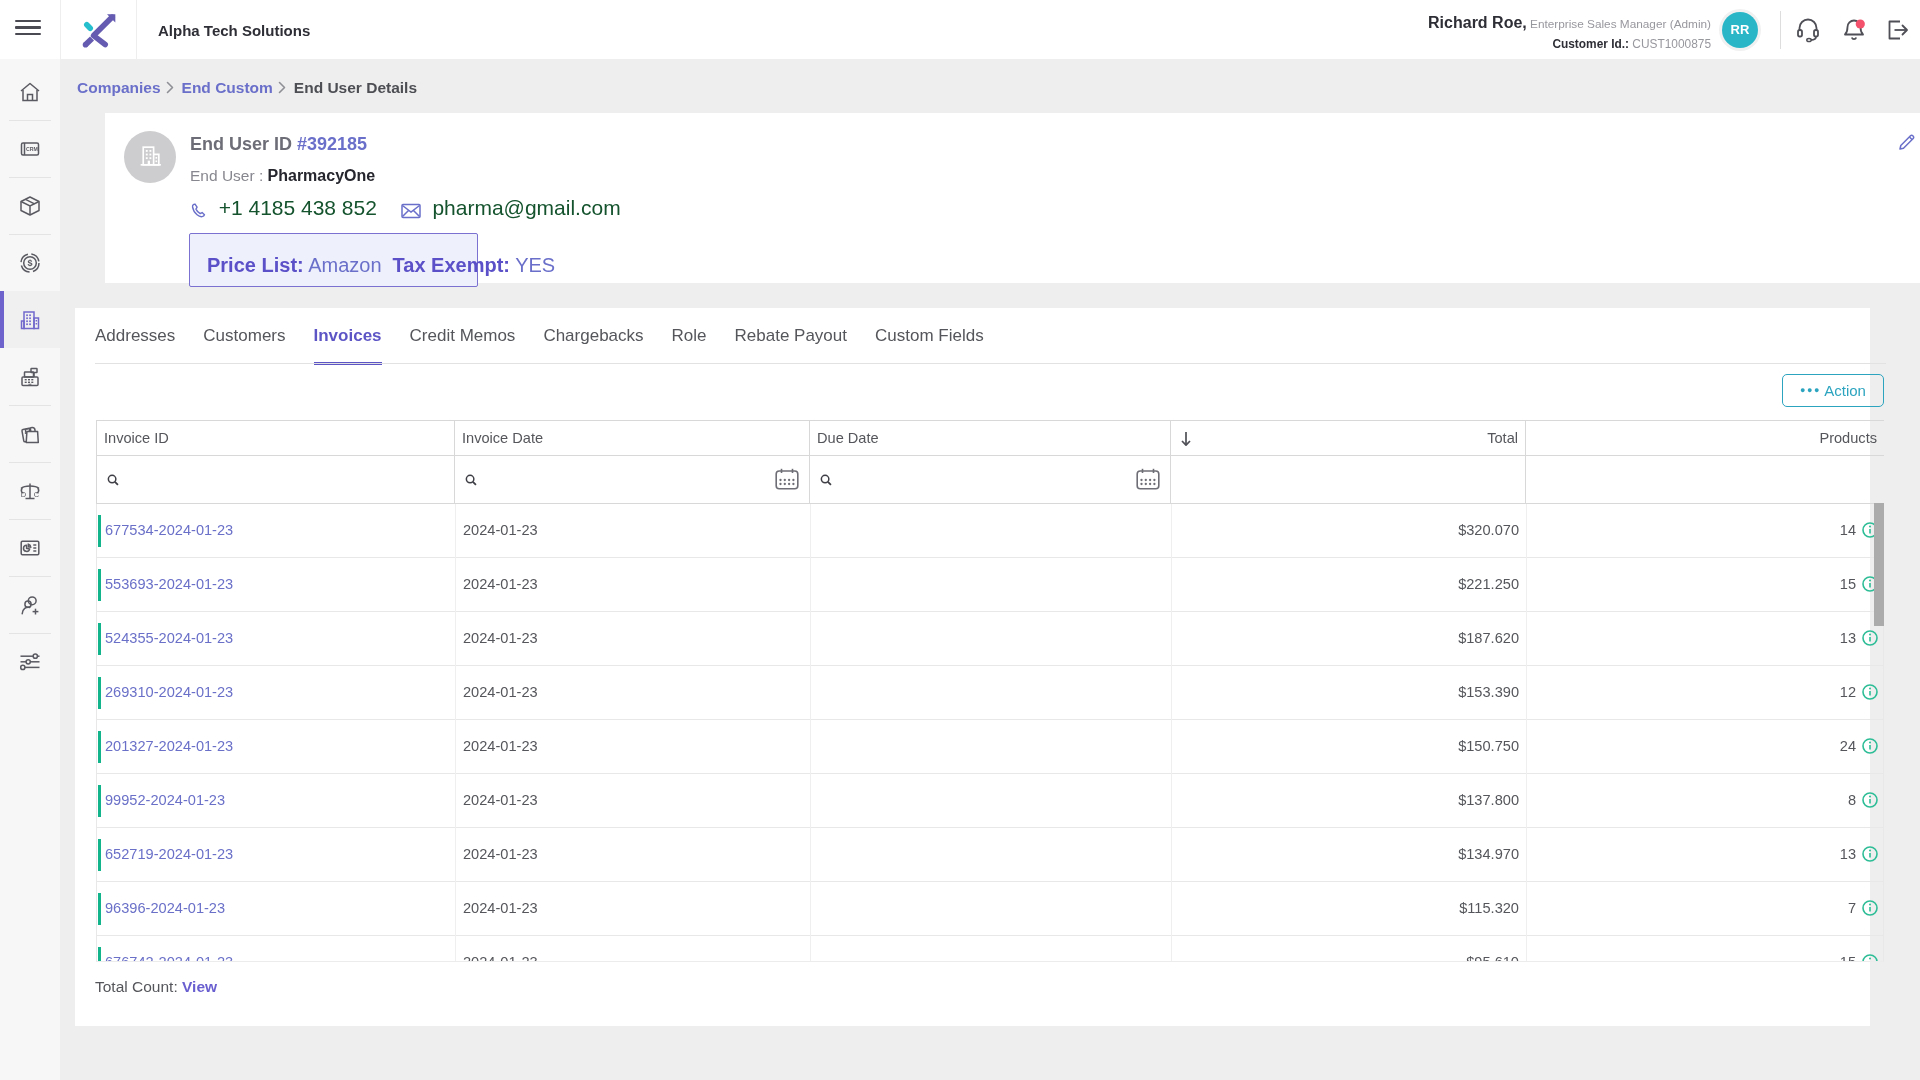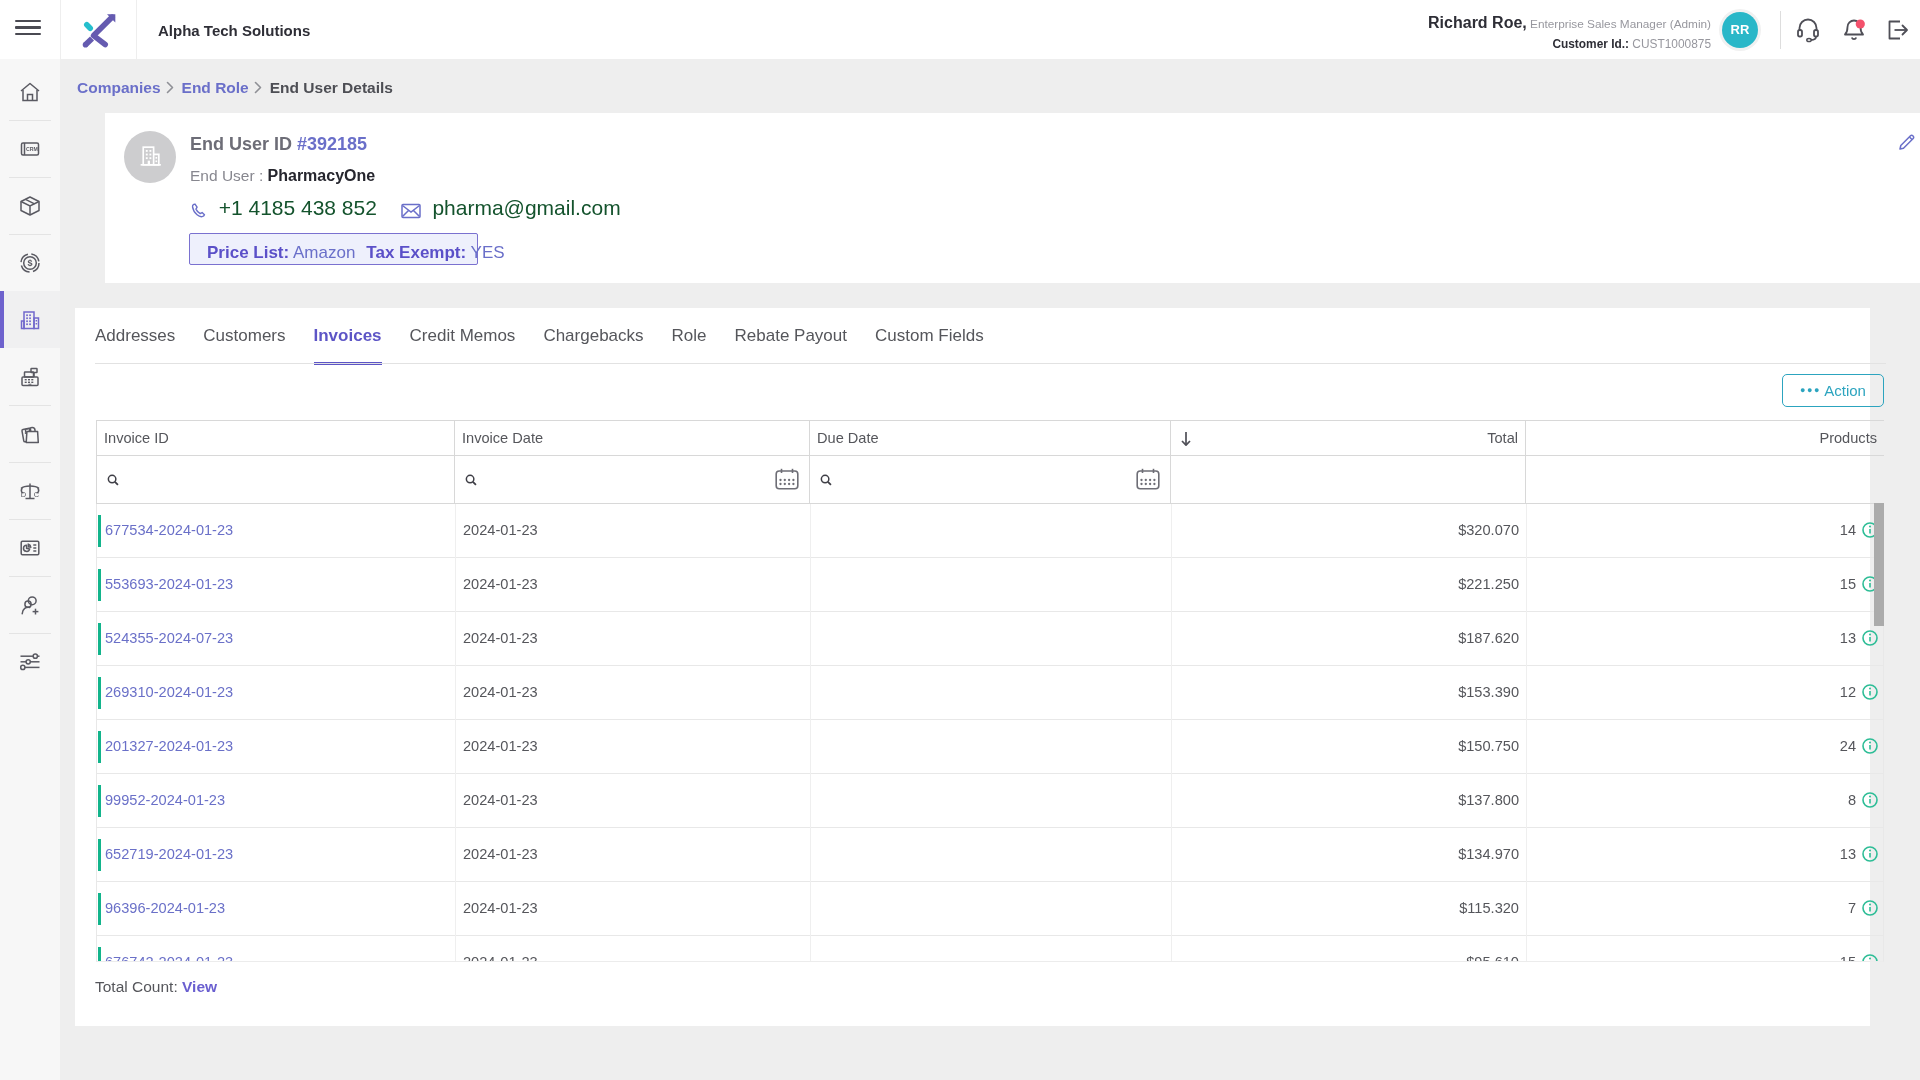--- a/index.html
+++ b/index.html
@@ -38,21 +38,21 @@
 
 .card1 { position:absolute; left:61px; top:113px; width:1832px; height:170px; background:#fff;margin-left:44px; }
 .bigav { position:absolute; left:19px; top:18px; width:52px; height:52px; border-radius:50%; background:#cdcdcf; }
 .bigav svg { position:absolute; left:13px; top:13px; width:26px; height:26px; }
 .c1title { position:absolute; left:85px; top:21px; font-size:18px; font-weight:bold; color:#6d6d77; }
 .c1title span { color:#6a6fc9; }
 .c1sub { position:absolute; left:85px; top:54px; font-size:15.5px; color:#87878f; }
 .c1sub b { color:#26262e; font-size:16px; }
 .c1contact { position:absolute; left:85px; top:83px; font-size:21px; color:#14532d; }
 .c1contact svg { vertical-align:-4px; }
-.pricebox { position:absolute; left:84px; top:120px; height:32px; width:289px; border:1px solid #7a71d0; border-radius:2px; background:#eef0fc; padding:0 0 0 17px; line-height:38px; font-size:17px; color:#6a6fc9; white-space:nowrap; }
+.pricebox { position:absolute; left:84px; top:120px; height:54px; width:289px; border:1px solid #7a71d0; border-radius:2px; background:#eef0fc; padding:12px 0 0 17px; line-height:38px; font-size:20px; color:#6a6fc9; white-space:nowrap; }
 .pricebox b { color:#5b50c8; }
 .pencil { position:absolute; left:1793px; top:20px; width:18px; height:18px; }
 
 .card2 { position:absolute; left:75px; top:308px; width:1795px; height:718px; background:#fff; }
 .tabs { position:absolute; left:20px; top:18px; font-size:17px; color:#55565b; }
 .tab { display:inline-block; margin-right:28px; padding-bottom:16px; }
 .tab.on { color:#5d55c6; font-weight:bold; border-bottom:3px solid #5d55c6; }
 .tabline { position:absolute; left:20px; top:55px; width:1791px; height:1px; background:#e2e2e2; }
 .actionbtn { position:absolute; left:1707px; top:66px; width:102px; height:33px; border:1px solid #2ca4bf; border-radius:5px; color:#2ca4bf; font-size:15px; text-align:center; line-height:31px; }
 .actionbtn .dots { letter-spacing:1.5px; font-size:9px; position:relative; top:-3px; }
@@ -244,21 +244,21 @@
       </svg></div>
   <div class="ticon" style="left:1884px" id="ic-exit"><svg viewBox="0 0 26 26">
         <path d="M16 4.5 H5.5 V21.5 H16" fill="none" stroke="#4f4f57" stroke-width="1.8" stroke-linejoin="round"></path>
         <line x1="10.5" y1="13" x2="22.5" y2="13" stroke="#4f4f57" stroke-width="1.8"></line>
         <path d="M18.5 8.5 L23 13 L18.5 17.5" fill="none" stroke="#4f4f57" stroke-width="1.8" stroke-linejoin="round" stroke-linecap="round"></path>
       </svg></div>
 </div>
 
 <div class="crumb"><a>Companies</a><svg class="chv" width="8" height="13" viewBox="0 0 8 13">
       <path d="M1.5 1.5 L6.5 6.5 L1.5 11.5" fill="none" stroke="#8f9096" stroke-width="1.6" stroke-linecap="round" stroke-linejoin="round"></path>
-    </svg><a>End Role</a><svg class="chv" width="8" height="13" viewBox="0 0 8 13">
+    </svg><a>End Custom</a><svg class="chv" width="8" height="13" viewBox="0 0 8 13">
       <path d="M1.5 1.5 L6.5 6.5 L1.5 11.5" fill="none" stroke="#8f9096" stroke-width="1.6" stroke-linecap="round" stroke-linejoin="round"></path>
     </svg><b style="color:#4d4e54">End User Details</b></div>
 
 <div class="card1">
   <div class="bigav" id="bigav">
       <svg viewBox="0 0 26 26" style="position:absolute;left:13px;top:12px;width:27px;height:27px">
         <g stroke="#fff" fill="none" stroke-width="1.6">
           <rect x="6" y="4" width="10" height="17"></rect>
           <path d="M16 11 H21 V21 H16"></path>
           <line x1="3.5" y1="21" x2="23" y2="21"></line>
@@ -377,21 +377,21 @@
           <div class="td" style="left:359px;width:355px">2024-01-23</div>
           <div class="td" style="left:714px;width:361px"></div>
           <div class="td num" style="left:1075px;width:355px">$221.250</div>
           <div class="td num" style="left:1430px;width:358px;border-right:none">15<svg width="16" height="16" viewBox="0 0 16 16" style="vertical-align:-3px;margin-left:6px">
               <circle cx="8" cy="8" r="7" fill="none" stroke="#2dbd96" stroke-width="1.6"></circle>
               <line x1="8" y1="7" x2="8" y2="11.5" stroke="#2dbd96" stroke-width="1.6"></line>
               <circle cx="8" cy="4.6" r="1" fill="#2dbd96"></circle>
             </svg></div>
         </div>
         <div class="tr" style="top:108px">
-          <div class="td id" style="left:0;width:359px">524355-2024-07-23</div>
+          <div class="td id" style="left:0;width:359px">524355-2024-01-23</div>
           <div class="td" style="left:359px;width:355px">2024-01-23</div>
           <div class="td" style="left:714px;width:361px"></div>
           <div class="td num" style="left:1075px;width:355px">$187.620</div>
           <div class="td num" style="left:1430px;width:358px;border-right:none">13<svg width="16" height="16" viewBox="0 0 16 16" style="vertical-align:-3px;margin-left:6px">
               <circle cx="8" cy="8" r="7" fill="none" stroke="#2dbd96" stroke-width="1.6"></circle>
               <line x1="8" y1="7" x2="8" y2="11.5" stroke="#2dbd96" stroke-width="1.6"></line>
               <circle cx="8" cy="4.6" r="1" fill="#2dbd96"></circle>
             </svg></div>
         </div>
         <div class="tr" style="top:162px">

